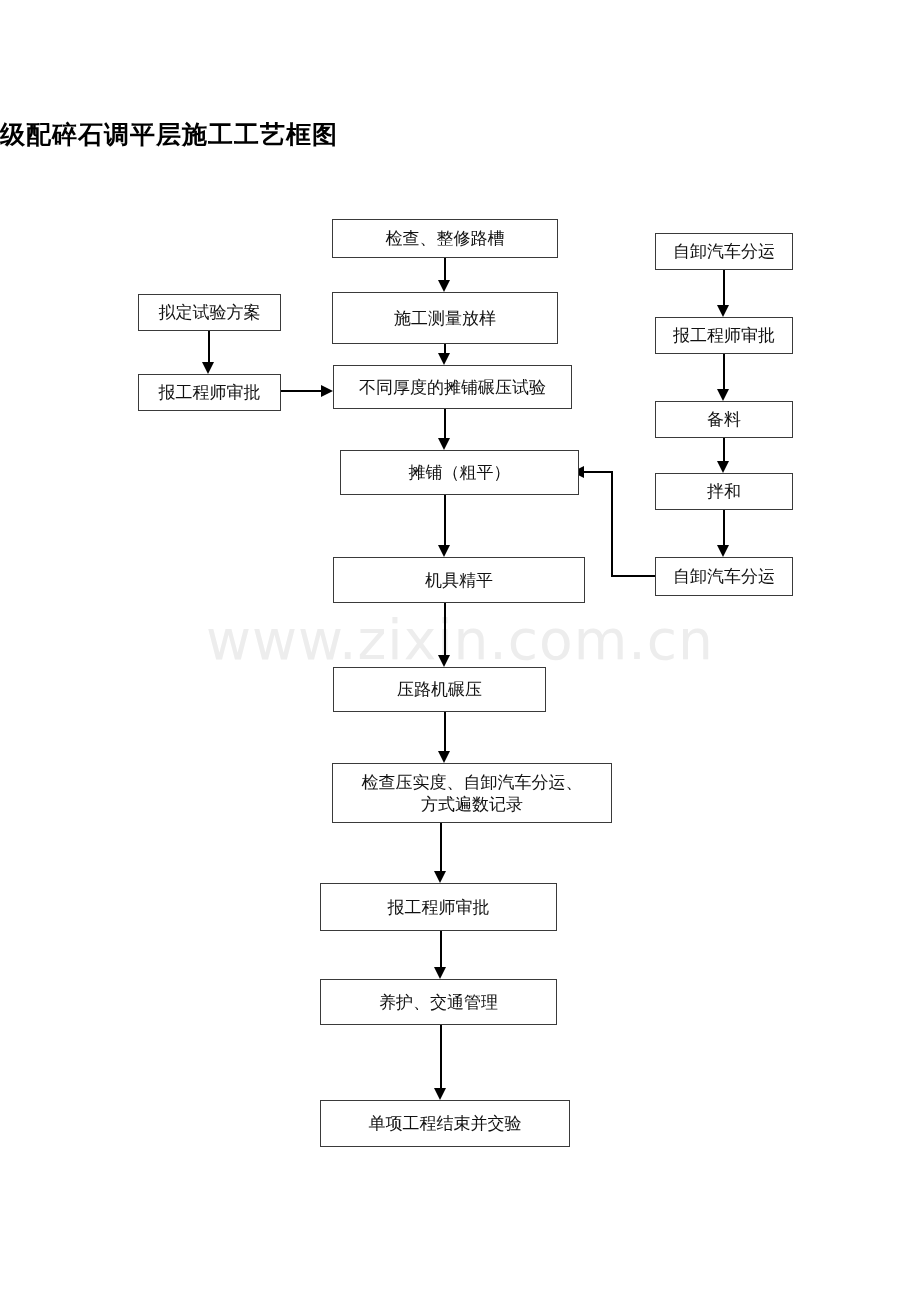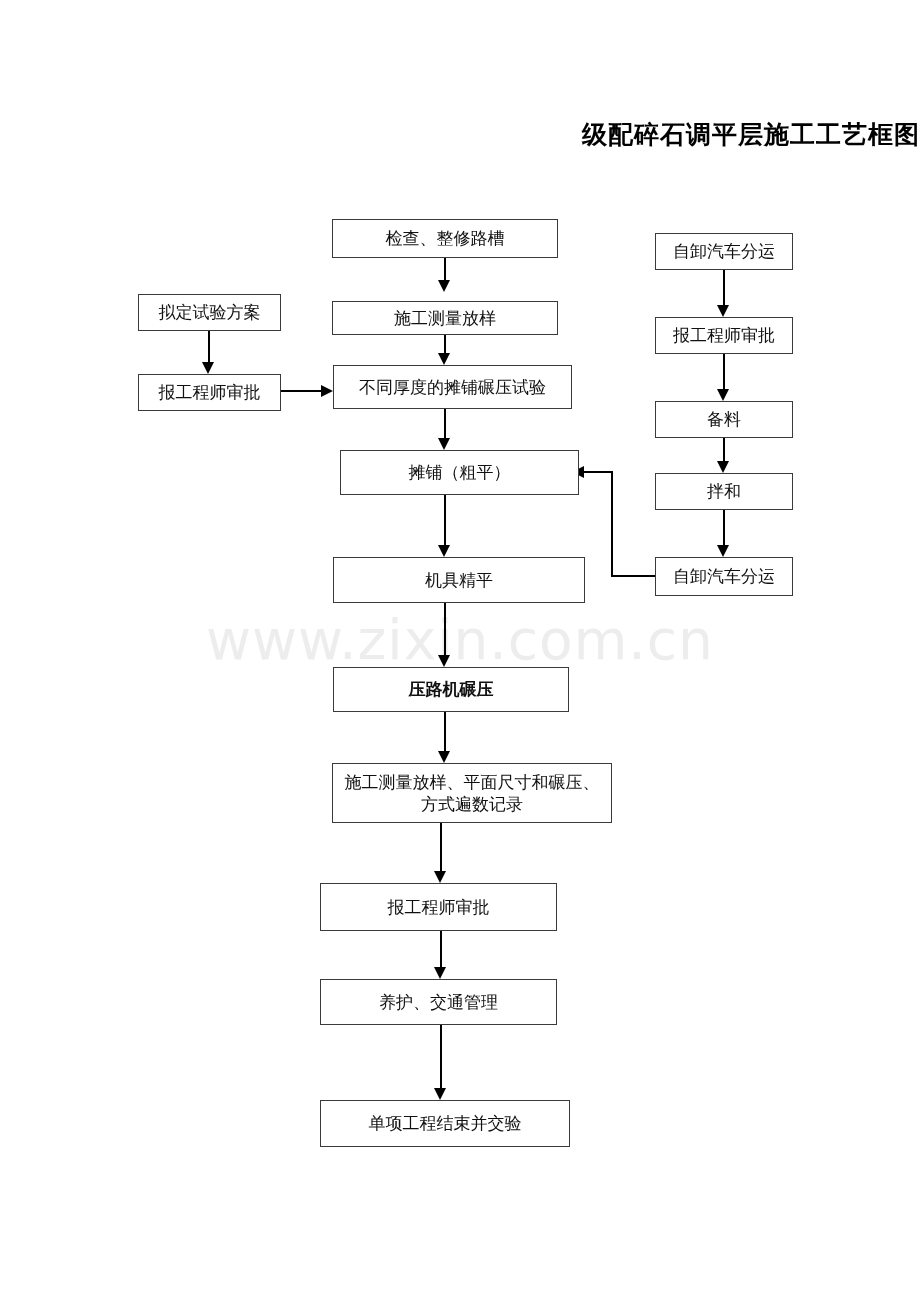--- a/index.html
+++ b/index.html
@@ -15,21 +15,21 @@
     font-family: "DejaVu Sans", "Liberation Sans", sans-serif;
     color: #000000;
   }
 
   
   #page-title {
     position: absolute;
     left: 0;
     top: 118px;
     width: 920px;
-    text-align: right;
+    text-align: left;
     font-family: "DejaVu Serif", "Liberation Serif", serif;
     font-size: 25px;
     font-weight: bold;
     letter-spacing: 1px;
     white-space: nowrap;
   }
 
   
   #watermark {
     position: absolute;
@@ -147,31 +147,31 @@
 <div class="vline" style="left:723px; top:510px;  height:35px;"></div>
 <div class="arrow arrow-down" style="left:716.5px; top:545px;"></div>
 
 <div class="hline" style="left:612px; top:575px;  width:44px;"></div>
 <div class="vline" style="left:611px; top:471px;  height:106px;"></div>
 <div class="hline" style="left:584px; top:471px;  width:29px;"></div>
 <div class="arrow arrow-left" style="left:572px; top:466px;"></div>
 
 <div class="node" style="left:332px; top:219px;  width:226px; height:39px;">检查、整修路槽</div>
 
-<div class="node" style="left:332px; top:292px;  width:226px; height:34px;margin-top:9px;">施工测量放样</div>
+<div class="node" style="left:332px; top:292px;  width:226px; height:52px;">施工测量放样</div>
 
 <div class="node" style="left:333px; top:365px;  width:239px; height:44px;">不同厚度的摊铺碾压试验</div>
 
 <div class="node" style="left:340px; top:450px;  width:239px; height:45px;">摊铺（粗平）</div>
 
 <div class="node" style="left:333px; top:557px;  width:252px; height:46px;text-align:center;">机具精平</div>
 
-<div class="node" style="left:333px; top:667px;  width:236px; height:45px;font-weight:bold;">压路机碾压</div>
+<div class="node" style="left:333px; top:667px;  width:213px; height:45px;">压路机碾压</div>
 
-<div class="node" style="left:332px; top:763px;  width:280px; height:60px;">施工测量放样、平面尺寸和碾压、
+<div class="node" style="left:332px; top:763px;  width:280px; height:60px;">检查压实度、自卸汽车分运、
 方式遍数记录</div>
 
 <div class="node" style="left:320px; top:883px;  width:237px; height:48px;">报工程师审批</div>
 
 <div class="node" style="left:320px; top:979px;  width:237px; height:46px;">养护、交通管理</div>
 
 <div class="node" style="left:320px; top:1100px; width:250px; height:47px;">单项工程结束并交验</div>
 
 <div class="node" style="left:138px; top:294px;  width:143px; height:37px;">拟定试验方案</div>
 

